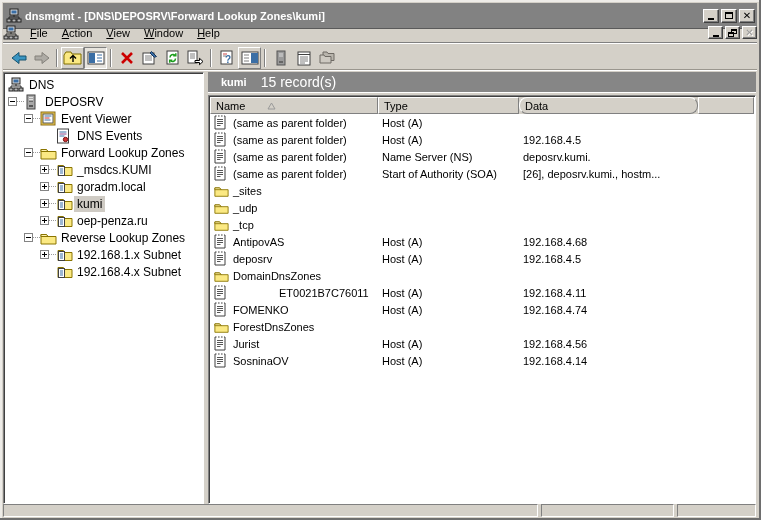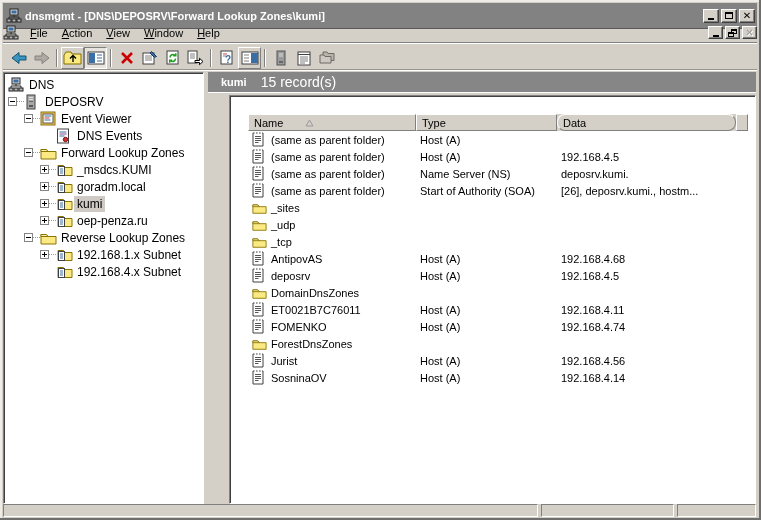--- a/index.html
+++ b/index.html
@@ -43,21 +43,21 @@
   .main{position:absolute;top:72px;left:3px;right:5px;bottom:16px;display:flex;}
   .tree-pane{width:201px;flex:none;background:#fff;border:1px solid;border-color:#808080 #fff #fff #808080;
     box-shadow:inset 1px 1px 0 #404040;padding:3px 0 0 0;overflow:hidden;}
   .splitter{width:4px;flex:none;background:#D4D0C8;}
   .list-pane{flex:1;display:flex;flex-direction:column;min-width:0;}
   .desc-bar{height:21px;flex:none;background:#868686;color:#fff;display:flex;align-items:center;
     padding-left:13px;border-bottom:1px solid #fff;}
   .desc-bar .z-name{font-size:11px;font-weight:bold;margin-right:14px;}
   .desc-bar .z-count{font-size:14px;}
   .list-body{flex:1;margin-top:2px;background:#fff;border:1px solid;border-color:#808080 #fff #fff #808080;
-    box-shadow:inset 1px 1px 0 #404040;display:flex;flex-direction:column;overflow:hidden;padding:18px;margin-left:21px;}
+    box-shadow:inset 1px 1px 0 #404040;display:flex;flex-direction:column;overflow:hidden;padding:1px;}
   .list-header{display:flex;height:17px;flex:none;background:#D4D0C8;}
   .hcell{height:17px;background:#D4D0C8;border:1px solid;border-color:#fff #808080 #808080 #fff;
     font-size:11px;color:#000;display:flex;align-items:center;padding:0 5px;flex:none;white-space:nowrap;}
   .hcell .sort{margin-left:22px;display:inline-flex;}
   .hcell.filler{flex:1;}
   .rows{flex:1;overflow:hidden;}
   .lv-row{display:flex;height:17px;align-items:center;font-size:11px;color:#000;white-space:nowrap;}
   .lv-cell{flex:none;display:flex;align-items:center;overflow:hidden;padding:0 4px;}
   .lv-cell .li-icon{width:15px;height:15px;flex:none;margin-right:4px;display:inline-flex;align-items:center;}
   
@@ -683,21 +683,21 @@
                     <path d="M1 3.5 h5.4 l1.6 2 H16 v7.5 H1 Z" fill="#FBE983" stroke="#8A7400"></path>
                     <path d="M1 3.5 h5.4 l1.6 2 H1 Z" fill="#FFF3B0" stroke="#8A7400"></path>
                   </svg>
                 </span>
                 <span>DomainDnsZones</span>
               </span>
               <span class="lv-cell" style="width: 141px;"></span>
               <span class="lv-cell" style="flex: 1 1 0%;"></span>
             </div>
             <div class="lv-row">
-              <span class="lv-cell" style="width: 168px;">
+              <span class="lv-cell" style="width: 168px; gap: 46px;">
                 <span class="li-icon">
                   <svg width="13" height="15" viewBox="0 0 13 15">
                     <rect x="1" y="1" width="10" height="13" fill="#fff"></rect>
                     <path d="M1 1 v13 h10 V1" fill="none" stroke="#404040"></path>
                     <path d="M1 1 h10" stroke="#404040" stroke-dasharray="1.6 1.4"></path>
                     <line x1="3" y1="4.5" x2="9" y2="4.5" stroke="#555"></line>
                     <line x1="3" y1="6.5" x2="9" y2="6.5" stroke="#555"></line>
                     <line x1="3" y1="8.5" x2="9" y2="8.5" stroke="#555"></line>
                     <line x1="3" y1="10.5" x2="6.5" y2="10.5" stroke="#555"></line>
                   </svg>

